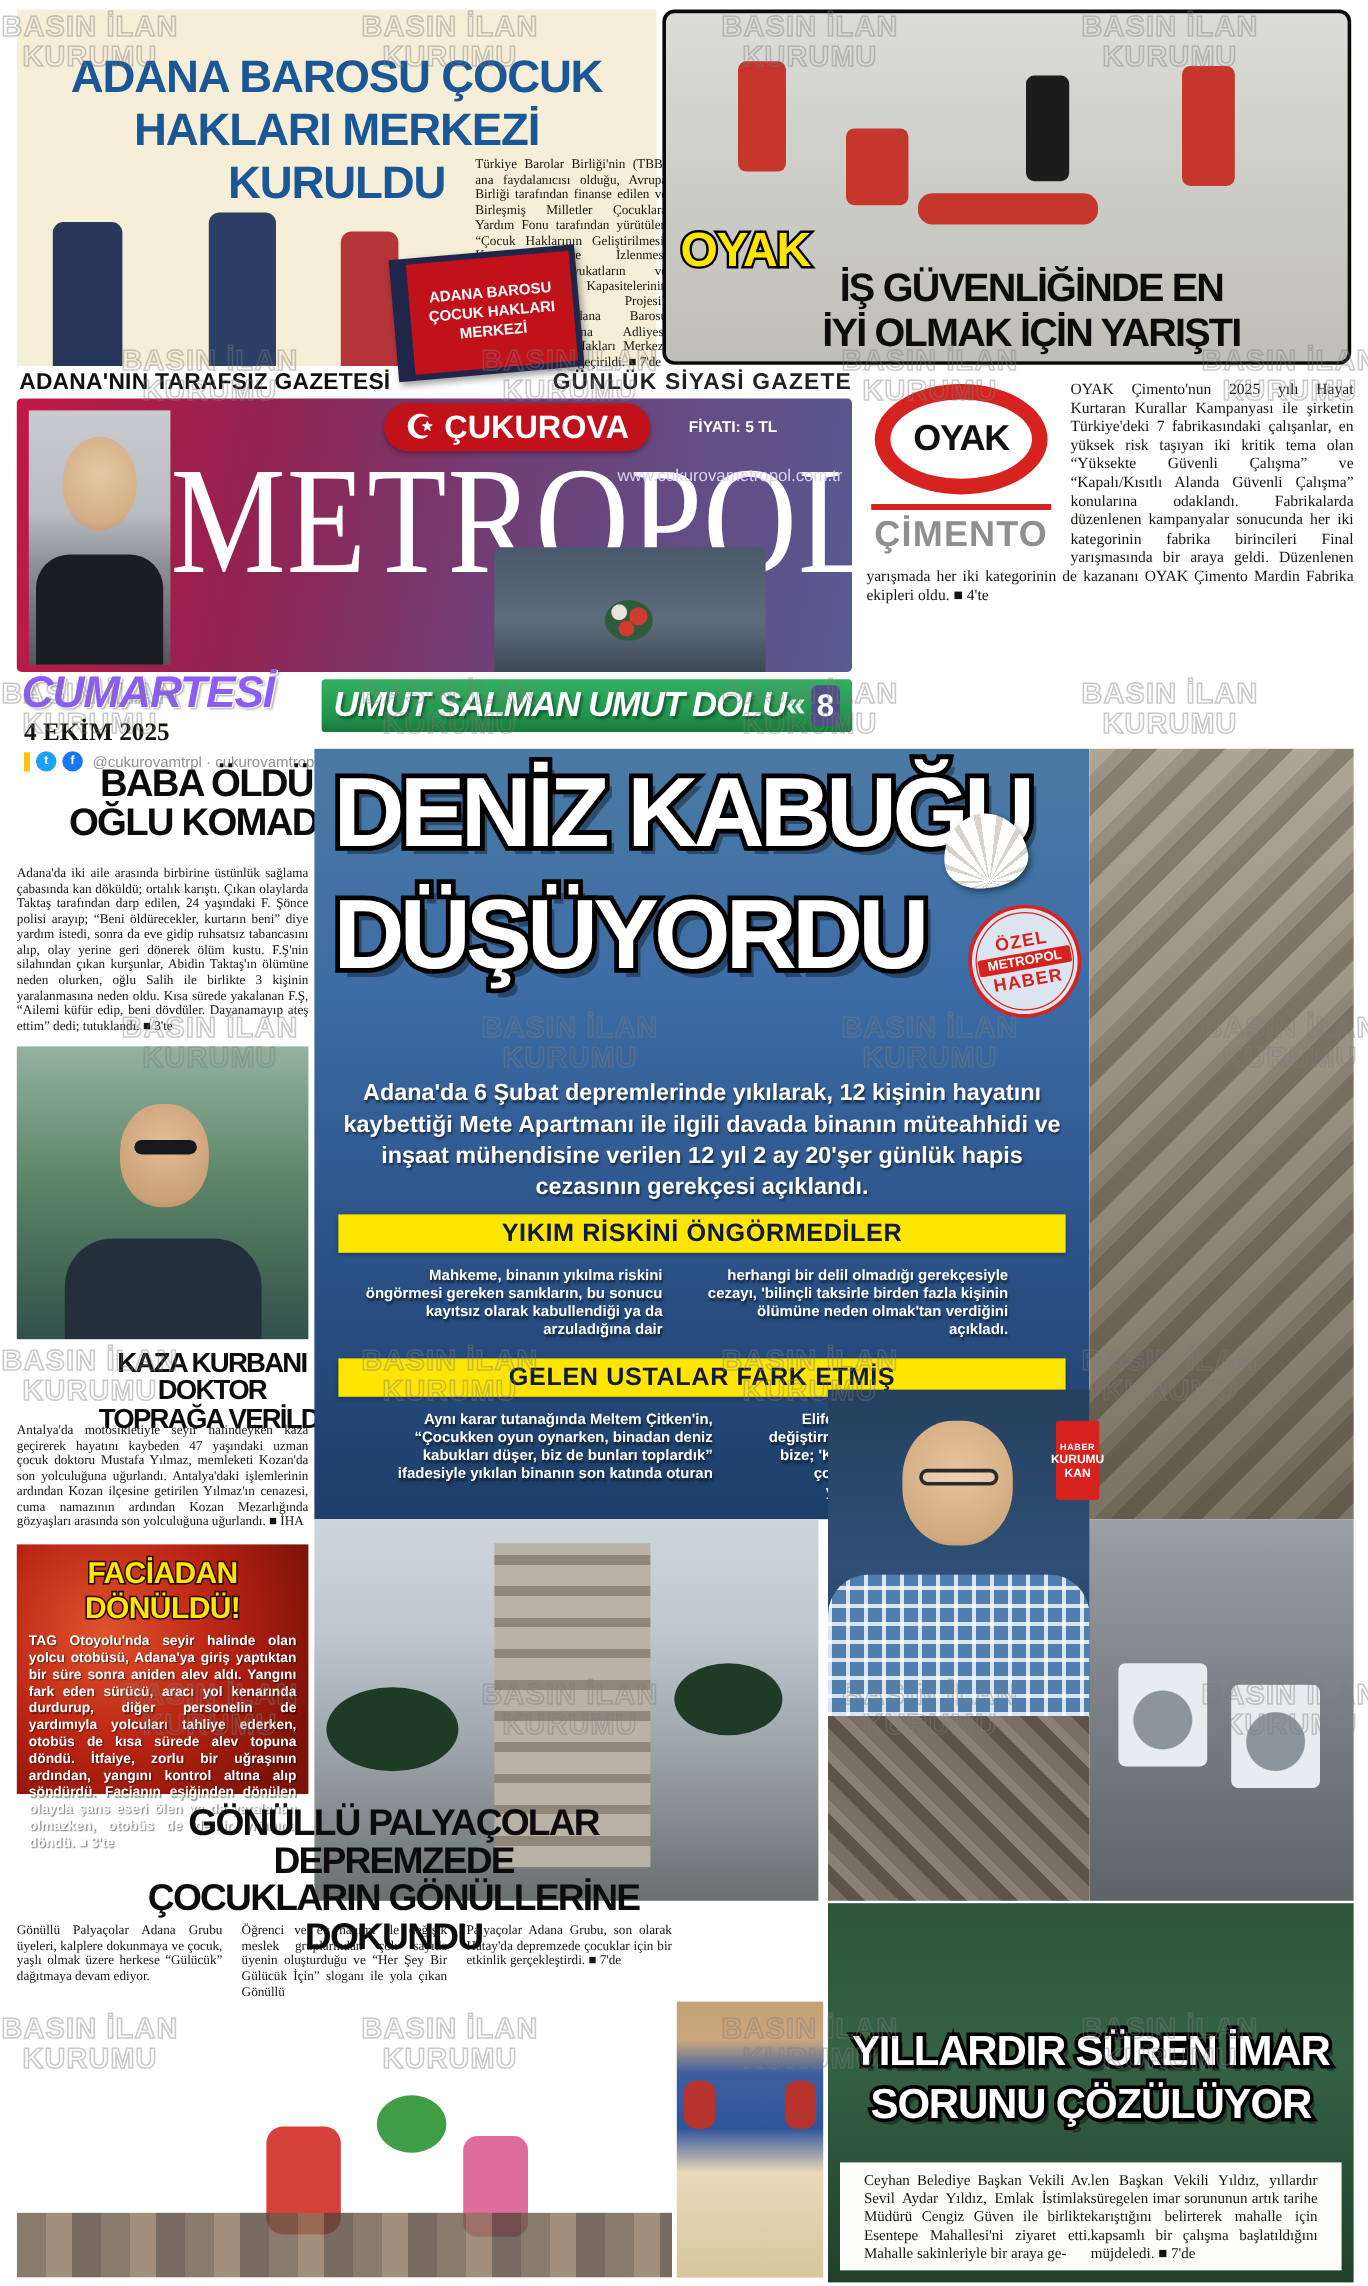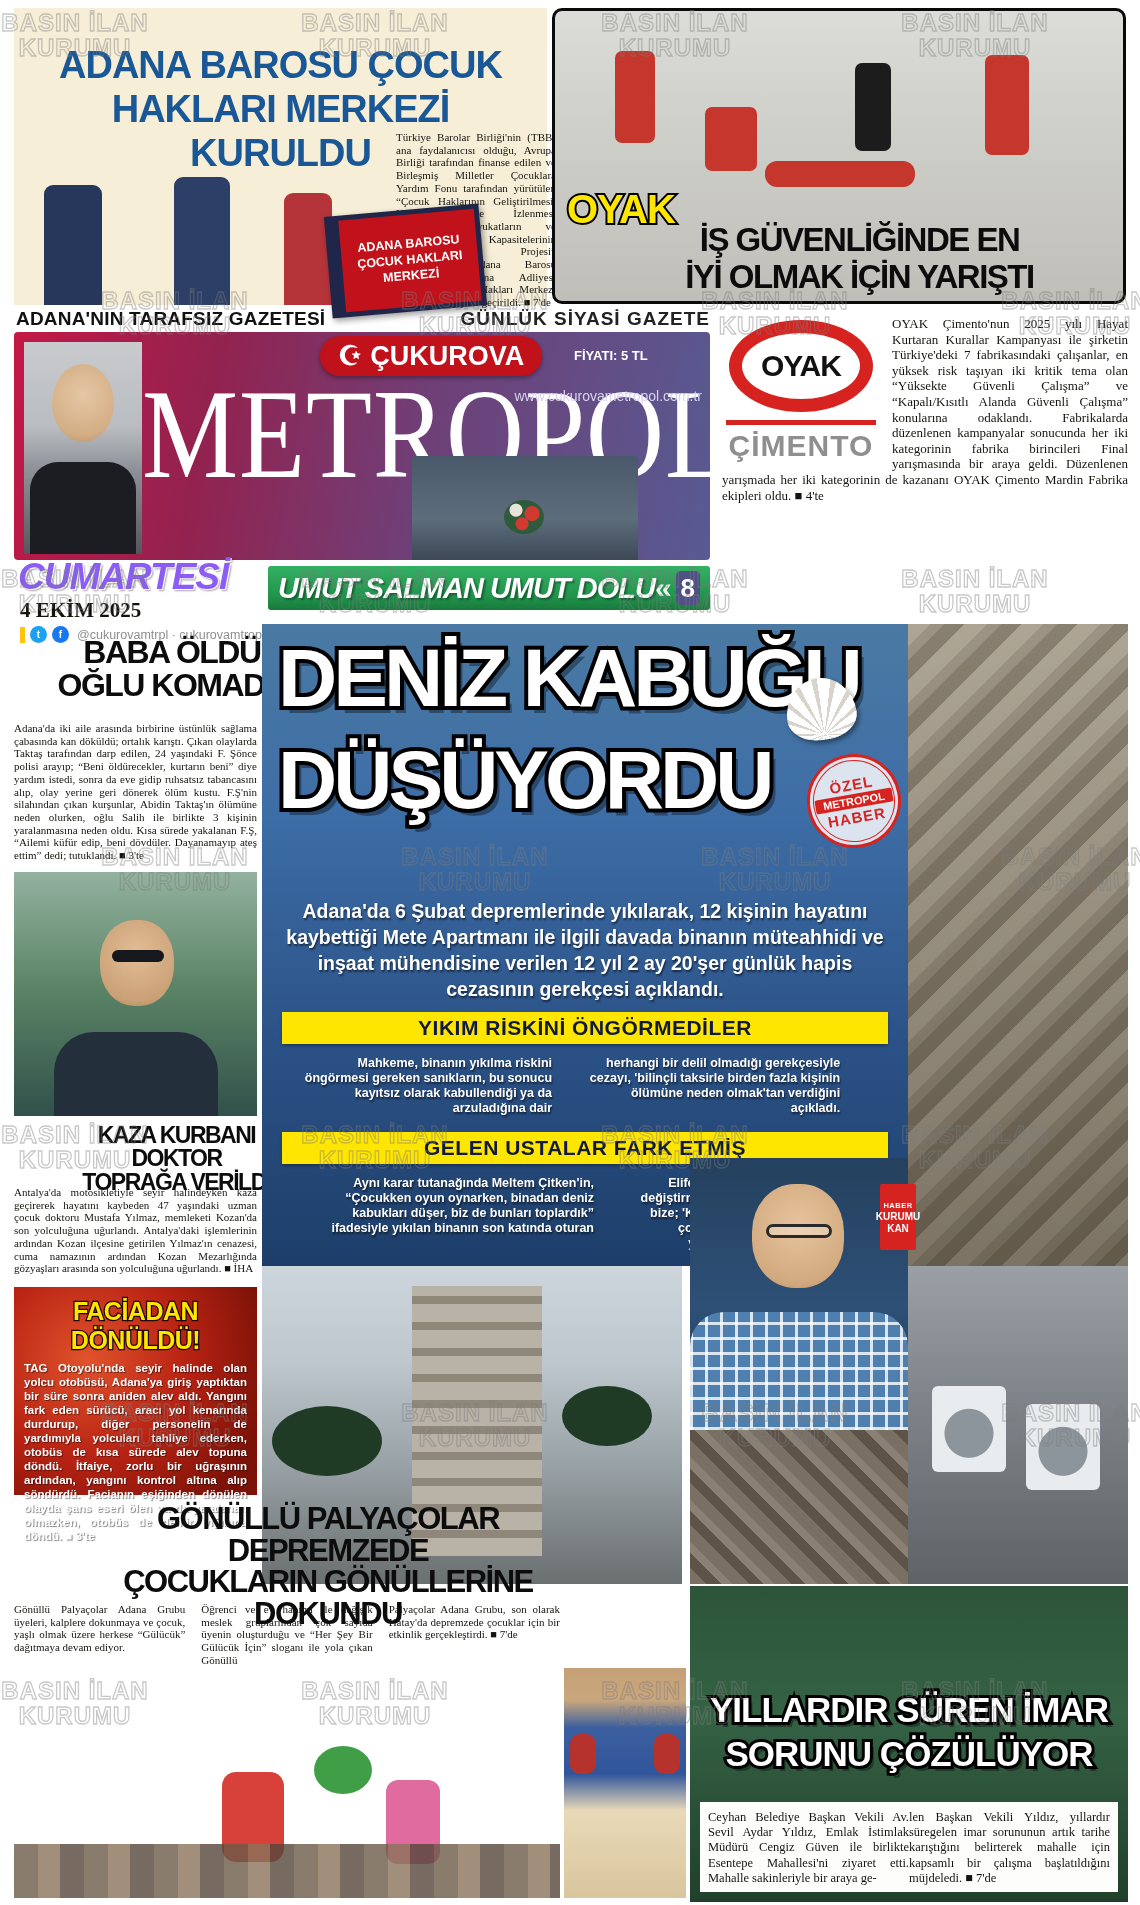--- a/index.html
+++ b/index.html
@@ -176,21 +176,21 @@
   #ph-snow{left:564px;top:1668px;width:122px;height:230px;
      background:linear-gradient(180deg,#c5a077 0%,#caa77d 14%,#3b5f9e 26%,#31559b 46%,#e9d9b8 62%,#d9c69e 100%);}
   #ph-snow .sleeve{position:absolute;top:66px;width:26px;height:40px;border-radius:10px;background:#b5332c;}
   
   #imar{left:690px;top:1586px;width:438px;height:316px;
      background:linear-gradient(180deg,#2c5438 0%,#356244 40%,#20402c 100%);}
   #imar .head{position:absolute;left:0;right:0;top:102px;text-align:center;font-size:35px;line-height:44px;
      color:#fff;-webkit-text-stroke:6px #000;paint-order:stroke fill;font-weight:900;letter-spacing:-1px;
      text-shadow:4px 5px 0 rgba(0,0,0,.35);}
   #imar-box{position:absolute;left:10px;right:10px;top:216px;bottom:10px;background:#fdfdfb;
-     padding:8px 8px;box-sizing:border-box;display:flex;}
+     padding:8px 20px;box-sizing:border-box;display:flex;}
   #imar-box .serif{flex:1;font-size:12.5px;line-height:15.2px;}
 </style>
 </head>
 <body>
 
 <div class="page">
 
   <section class="abs" id="tl">
     <h1 id="tl-head">ADANA BAROSU ÇOCUK HAKLARI MERKEZİ KURULDU</h1>
     <p class="abs serif body-s" id="tl-body">Türkiye Barolar Birliği'nin (TBB) ana faydalanıcısı olduğu, Avrupa Birliği tarafından finanse edilen ve Birleşmiş Milletler Çocuklara Yardım Fonu tarafından yürütülen “Çocuk Haklarının Geliştirilmesi, Korunması ve İzlenmesi Konusunda Avukatların ve Baroların Kapasitelerinin Güçlendirilmesi Projesi” kapsamında Adana Barosu tarafından Adana Adliyesi içerisinde Çocuk Hakları Merkezi kurularak faaliyete geçirildi. ■ 7'de</p>

